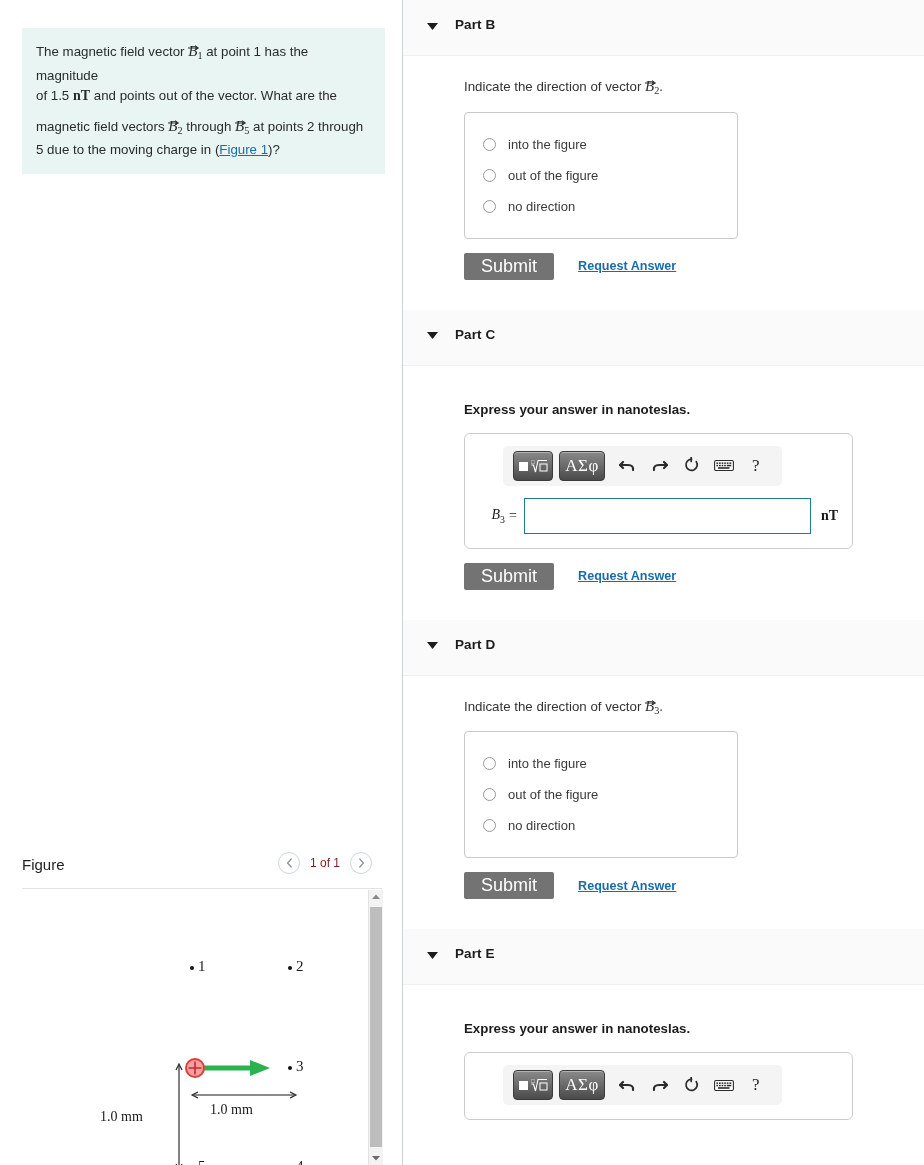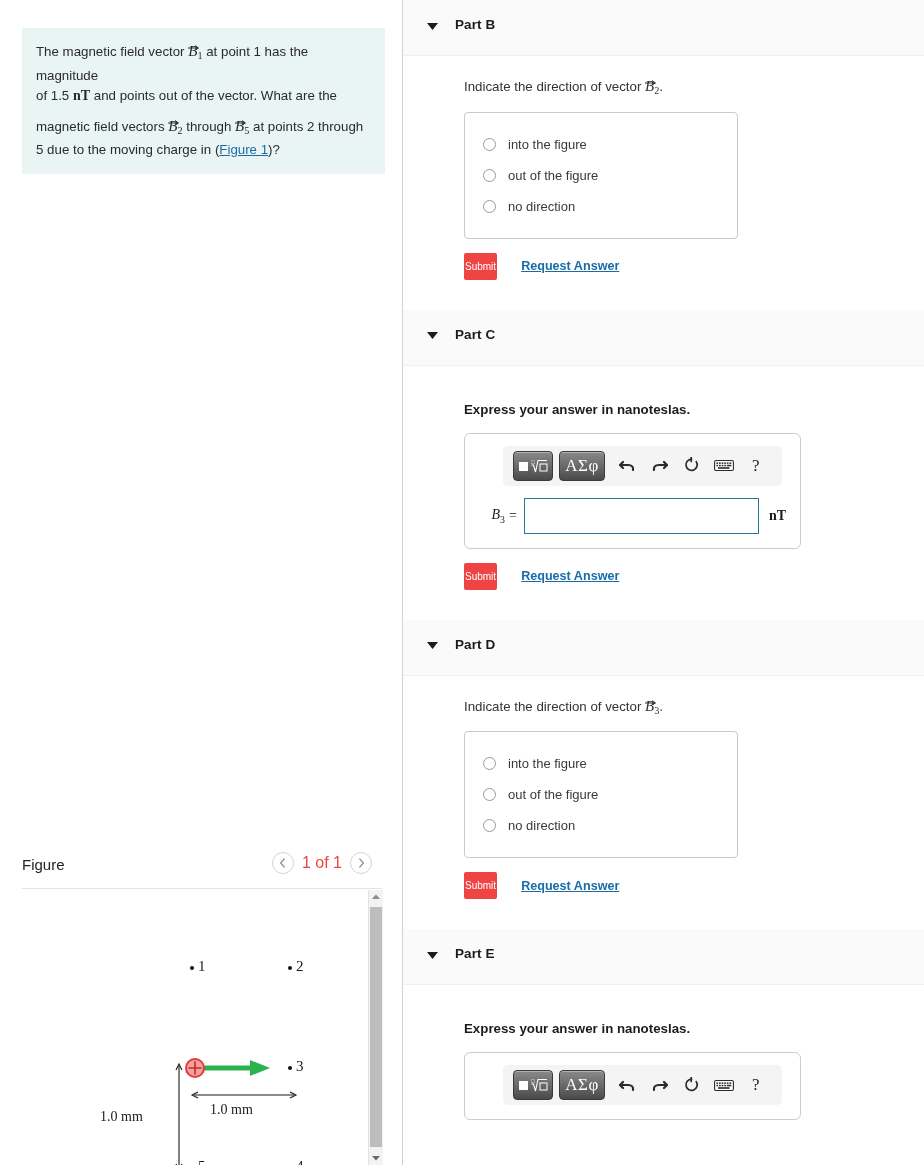--- a/index.html
+++ b/index.html
@@ -106,22 +106,22 @@
     border-radius: 50%;
     border: 1px solid #cfd6dc;
     background: #fff;
     display: flex; align-items: center; justify-content: center;
     color: #8b949c;
     font-size: 11px;
     cursor: pointer;
     line-height: 1;
   }
   #pager-label {
-    font-size: 16px;
-    color: #ef4444;
+    font-size: 12px;
+    color: #7f1d1d;
     min-width: 34px;
     text-align: center;
   }
   #figure-sep {
     position: absolute;
     left: 22px; top: 48px;
     width: 360px; height: 1px;
     background: #dde3e8;
   }
   #figure-viewport {
@@ -254,21 +254,21 @@
     margin-right: 12px;
     flex: none;
   }
   .radio-label {
     font-size: 13px;
     color: #3a3a3a;
   }
 
   .answer-box {
     margin-top: 14px;
-    width: 337px;
+    width: 389px;
     border: 1px solid #cccccc;
     border-radius: 6px;
     padding: 12px 14px 14px 14px;
   }
   .math-toolbar {
     background: #f4f4f4;
     border-radius: 5px;
     height: 40px;
     display: flex;
     align-items: center;
@@ -347,27 +347,27 @@
     font-size: 14px;
     color: #1a1a1a;
   }
 
   .action-row {
     margin-top: 14px;
     display: flex;
     align-items: center;
   }
   .submit-btn {
-    background: #ef4444;
+    background: #737373;
     color: #fff;
     border: none;
     border-radius: 2px;
     height: 27px;
-    padding: 0 1px;
-    font-size: 10px;
+    padding: 0 17px;
+    font-size: 18px;
     font-family: "Liberation Sans", sans-serif;
     cursor: pointer;
   }
   .request-link {
     margin-left: 24px;
     color: #1a6ca8;
     font-size: 12.6px;
     font-weight: bold;
     text-decoration: underline;
     cursor: pointer;

